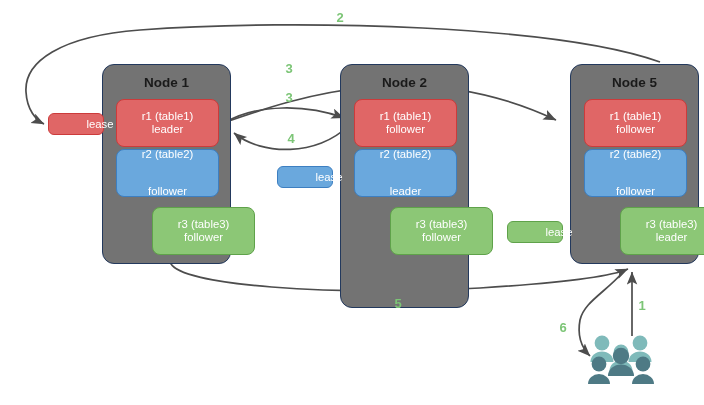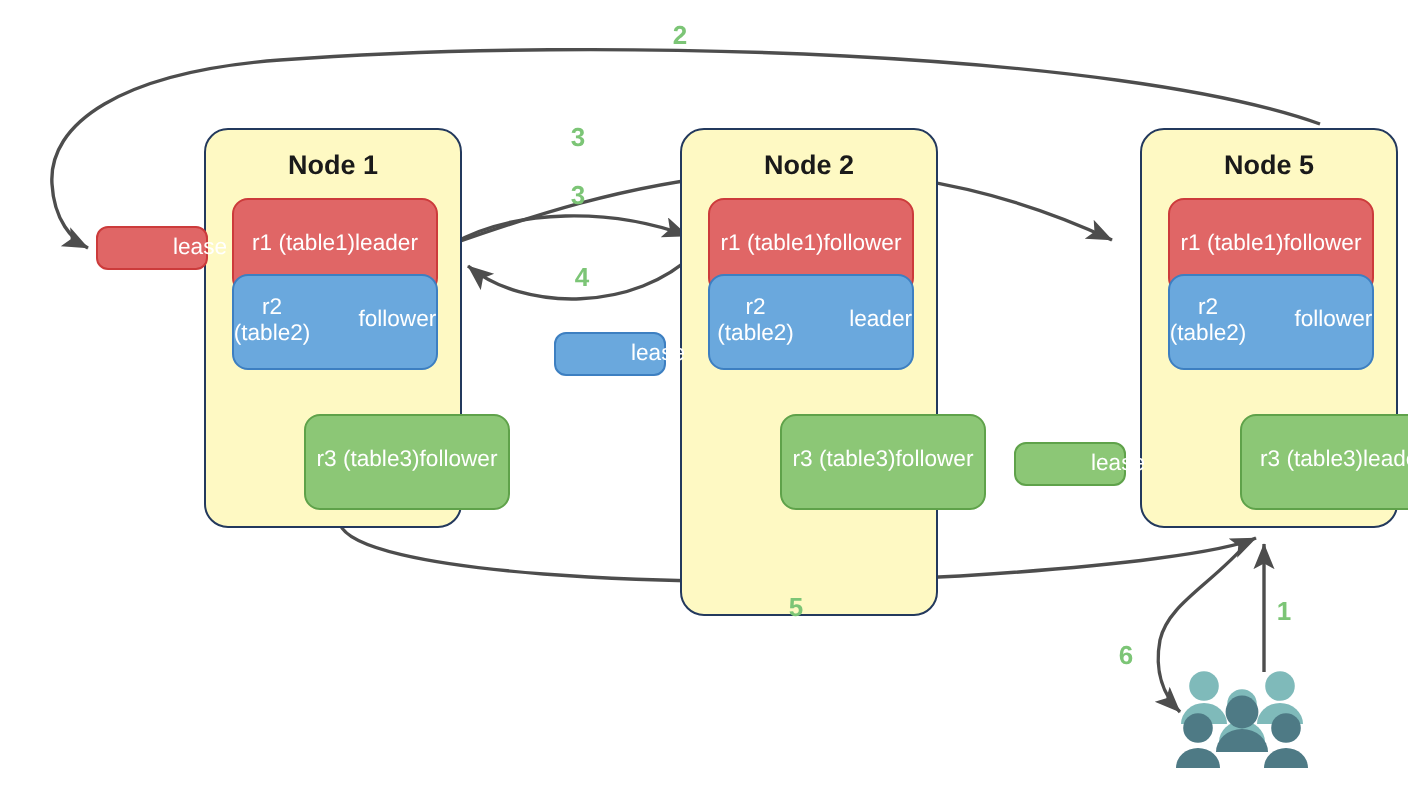--- a/index.html
+++ b/index.html
@@ -2,31 +2,31 @@
 <html><head>
 <meta charset="utf-8">
 <style>
   html,body{margin:0;padding:0;background:#ffffff;}
   body{width:704px;height:405px;position:relative;overflow:hidden;
        font-family:"Liberation Sans","DejaVu Sans",sans-serif;}
   #canvas{position:absolute;left:0;top:0;width:704px;height:405px;}
   #svg-layer{position:absolute;left:0;top:0;width:704px;height:405px;}
 
   .node-box{position:absolute;border:1.6px solid #23395d;border-radius:12px;
-            background:#fef9c3;box-sizing:border-box;}
+            background:#737373;box-sizing:border-box;}
   .node-title{position:absolute;left:0;right:0;top:10px;text-align:center;
               font-size:13.5px;font-weight:bold;color:#1a1a1a;}
   .replica{position:absolute;left:13px;width:103px;height:48px;border-radius:8px;
-           box-sizing:border-box;display:flex;
+           box-sizing:border-box;display:flex;flex-direction:column;
            align-items:center;justify-content:center;color:#ffffff;
            font-size:11.3px;line-height:13.5px;text-align:center;}
   .r-red{background:#e06666;border:1.6px solid #cc3b3b;}
   .r-blue{background:#6aa8dd;border:1.6px solid #3d7fc1;}
   .r-green{background:#8cc776;border:1.6px solid #5fa24a;}
-  .rep-1{top:34px;} .rep-2{top:72px;gap:24px;} .rep-3{top:142px;margin-left:36px;}
+  .rep-1{top:34px;} .rep-2{top:84px;gap:24px;} .rep-3{top:142px;margin-left:36px;}
 
   .lease{position:absolute;width:56px;height:22px;border-radius:6px;
          box-sizing:border-box;display:flex;align-items:center;
          justify-content:center;color:#ffffff;font-size:11.3px;padding-left:48px;}
   .lease-red{background:#e06666;border:1.6px solid #cc3b3b;}
   .lease-blue{background:#6aa8dd;border:1.6px solid #3d7fc1;}
   .lease-green{background:#8cc776;border:1.6px solid #5fa24a;}
 
   .step-label{position:absolute;color:#7cc576;font-size:13px;font-weight:bold;
               text-align:center;width:20px;}

